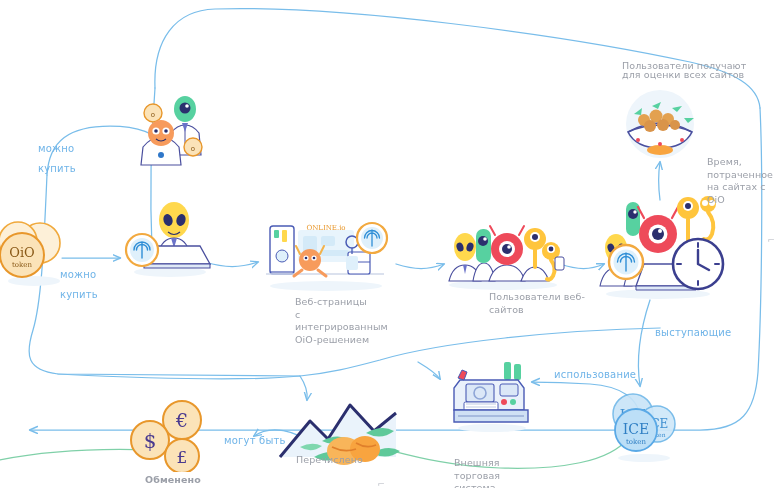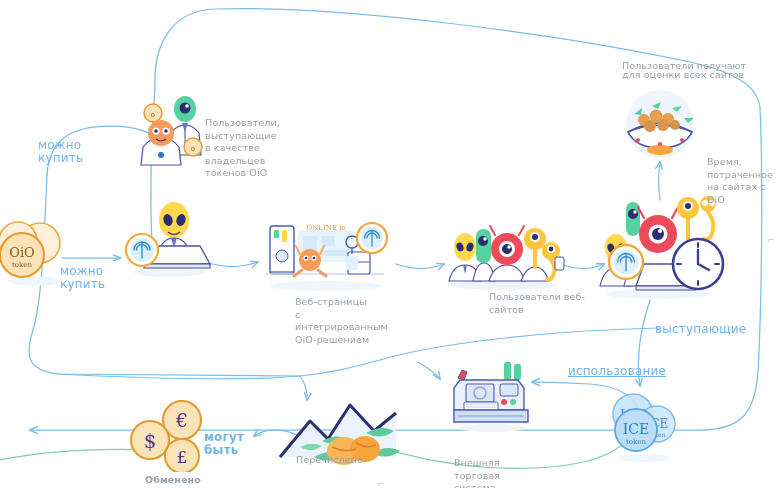--- a/index.html
+++ b/index.html
@@ -18,22 +18,22 @@
     position:absolute;
     color:#9b9fa8;
     font-size:9.5px;
     line-height:12.5px;
     letter-spacing:.1px;
     white-space:pre-line;
   }
   .lbl{
     position:absolute;
     color:#6fb4e8;
-    font-size:12px;
-    line-height:13px;
+    font-size:10px;
+    line-height:20px;
     letter-spacing:.2px;
     white-space:pre-line;
   }
   .art{position:absolute;}
   .bracket{
     position:absolute;
     color:#c9ccd2;
     font-size:11px;
     font-family:"DejaVu Sans Mono","Liberation Mono",monospace;
   }
@@ -308,25 +308,20 @@
       <path d="M96,38 q16,-9 28,-2 q-13,10 -28,2 z" fill="#5fc99a"></path>
       <path d="M44,62 q16,-9 28,-2 q-13,10 -28,2 z" fill="#5fc99a"></path>
       <path d="M102,58 q16,-9 28,-2 q-13,10 -28,2 z" fill="#5fc99a"></path>
       <path d="M30,52 q12,-6 22,-1 q-11,8 -22,1 z" fill="#7fd7ae"></path>
     </g>
     <ellipse cx="74" cy="56" rx="17" ry="14" fill="#f8b55a"></ellipse>
     <ellipse cx="95" cy="54" rx="15" ry="13" fill="#f8a43f"></ellipse>
     <path d="M62,52 q12,6 24,2 M86,48 q10,6 20,2" fill="none" stroke="#e07f2b" stroke-width="1.6"></path>
   </svg>
 
-  <div class="cap" style="left:205px;top:117px;width:88px;">Пользователи,
-выступающие
-в качестве
-владельцев
-токенов OiO</div>
 
 
   <div class="cap" style="left:489px;top:291px;width:104px;">Пользователи веб-
 сайтов</div>
 
   <div class="cap" style="left:295px;top:296px;width:100px;">Веб-страницы
 с
 интегрированным
 OiO-решением</div>
 
@@ -347,20 +342,20 @@
   <div class="cap" style="left:296px;top:454px;width:90px;">Перечислено</div>
 
   <div class="lbl" style="left:38px;top:139px;width:60px;">можно
 купить</div>
 
   <div class="lbl" style="left:60px;top:265px;width:60px;">можно
 купить</div>
 
   <div class="lbl" style="left:655px;top:323px;width:80px;">выступающие</div>
 
-  <div class="lbl" style="left:568px;top:365px;width:100px;text-decoration:underline;">использование</div>
-
-  <div class="lbl" style="left:204px;top:431px;width:70px;font-weight:bold;">могут быть</div>
+  <div class="lbl" style="left:554px;top:365px;width:100px;">использование</div>
+
+  <div class="lbl" style="left:224px;top:431px;width:70px;">могут быть</div>
 
   <div class="bracket" style="left:768px;top:234px;">⌐</div>
   <div class="bracket" style="left:378px;top:478px;">⌐</div>
 
 </div>
 
 </body></html>

